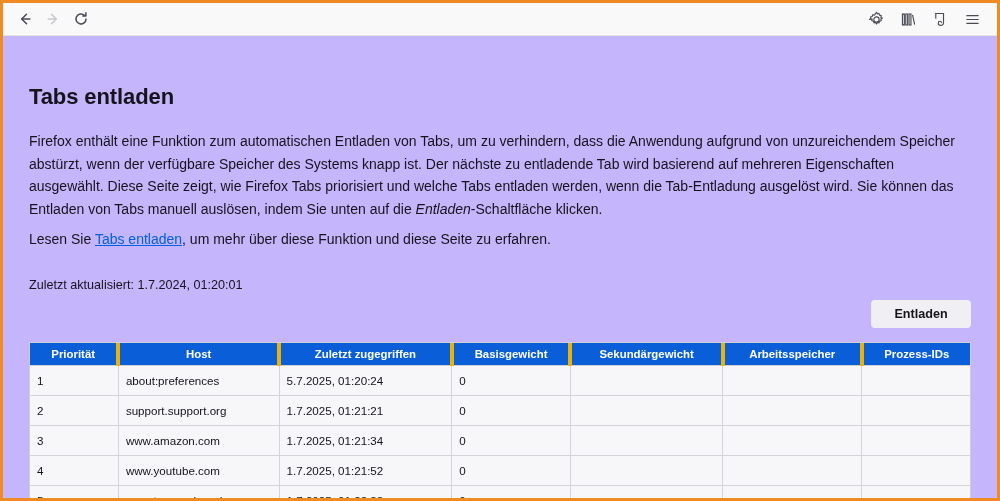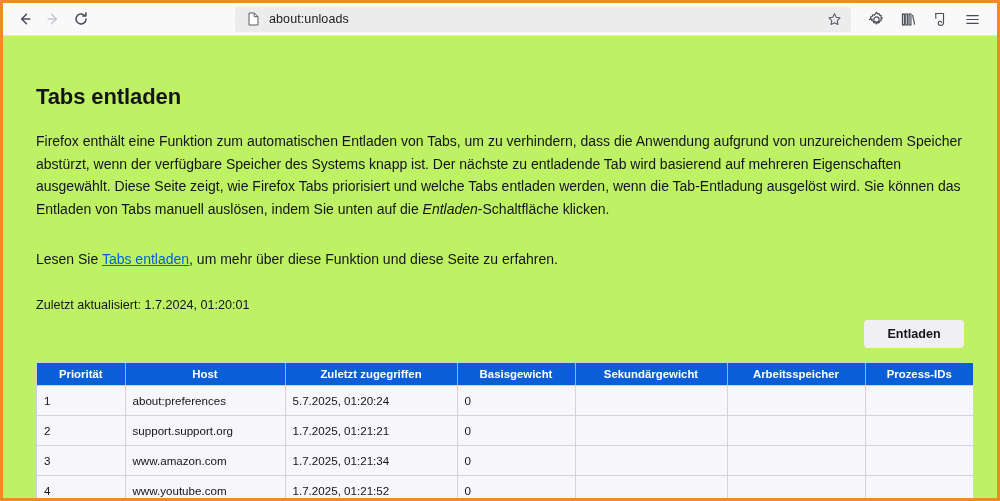--- a/index.html
+++ b/index.html
@@ -93,41 +93,41 @@
     gap: 2px;
     margin-left: auto;
     padding-right: 2px;
   }
   .chrome-right .navbtn { width: 30px; }
 
   
   .content {
     flex: 1 1 auto;
     overflow: hidden;
-    padding: 0 33px;
-    box-sizing: border-box;
-    background: #bef264;
+    padding: 0 26px;
+    box-sizing: border-box;
+    background: #c4b5fd;
   }
   .page-title {
     font-size: 22px;
     font-weight: bold;
     color: #15141a;
     margin: 48px 0 0 0;
     letter-spacing: -0.1px;
   }
   .para {
     font-size: 14px;
     line-height: 1.62;
     color: #15141a;
     margin: 20px 0 0 0;
     max-width: 948px;
     text-align: left;
   }
   .para em { font-style: italic; }
-  .para.second { margin-top: 27px; }
+  .para.second { margin-top: 7px; }
   .link {
     color: #0060df;
     text-decoration: underline;
   }
 
   .updated-row {
     margin-top: 28px;
     text-align: left;
     font-size: 12.6px;
     color: #15141a;
@@ -161,21 +161,21 @@
     table-layout: fixed;
     font-size: 11.6px;
   }
   table.unloads th {
     background: #0a5fd9;
     color: #ffffff;
     font-weight: bold;
     font-size: 11.4px;
     text-align: center;
     padding: 5px 4px;
-    border-right: 1px solid #eab308;
+    border-right: 4px solid #eab308;
     border-bottom: 1px solid #cfcfd4;
     white-space: nowrap;
   }
   table.unloads th:last-child { border-right: none; text-align: center; }
   table.unloads td {
     background: #f7f7f9;
     color: #15141a;
     padding: 5px 7px;
     border-right: 1px solid #d4d4d8;
     border-bottom: 1px solid #d4d4d8;
@@ -216,34 +216,20 @@
       </svg>
     </div>
 
     <div class="navbtn">
       <svg width="16" height="16" viewBox="0 0 16 16">
         <path d="M13 8a5 5 0 1 1-1.6-3.7" fill="none" stroke="#4a4a55" stroke-width="1.5" stroke-linecap="round"></path>
         <path d="M12.9 1.8v3.1H9.8" fill="none" stroke="#4a4a55" stroke-width="1.5" stroke-linecap="round" stroke-linejoin="round"></path>
       </svg>
     </div>
 
-    <div class="urlbar">
-      <span class="urlbar-icon">
-        <svg width="13" height="14" viewBox="0 0 13 14">
-          <path d="M2 1h5.2L11 4.6V13H2z" fill="#ffffff" stroke="#5b5b66" stroke-width="1"></path>
-          <path d="M7.2 1v3.6H11" fill="none" stroke="#5b5b66" stroke-width="1"></path>
-        </svg>
-      </span>
-      <span class="urlbar-text" title="about:unloads">about:unloads</span>
-      <span class="urlbar-star">
-        <svg width="15" height="15" viewBox="0 0 16 16">
-          <path d="M8 1.8l1.85 3.9 4.05.56-2.95 2.9.72 4.2L8 11.4 4.33 13.36l.72-4.2L2.1 6.26l4.05-.56z" fill="none" stroke="#5b5b66" stroke-width="1.1" stroke-linejoin="round"></path>
-        </svg>
-      </span>
-    </div>
 
     <div class="chrome-right">
       <div class="navbtn">
         <svg width="17" height="17" viewBox="0 0 18 18">
           <path d="M9 6.2A2.8 2.8 0 1 0 9 11.8 2.8 2.8 0 0 0 9 6.2z" fill="none" stroke="#4a4a55" stroke-width="1.2"></path>
           <path d="M9 1.4l.9 1.6 1.8-.4.5 1.8 1.8.5-.4 1.8 1.6.9-1.6.9.4 1.8-1.8.5-.5 1.8-1.8-.4-.9 1.6-.9-1.6-1.8.4-.5-1.8-1.8-.5.4-1.8L1.4 9l1.6-.9-.4-1.8 1.8-.5.5-1.8 1.8.4z" fill="none" stroke="#4a4a55" stroke-width="1.2" stroke-linejoin="round"></path>
         </svg>
       </div>
       <div class="navbtn">
         <svg width="17" height="17" viewBox="0 0 18 18">

